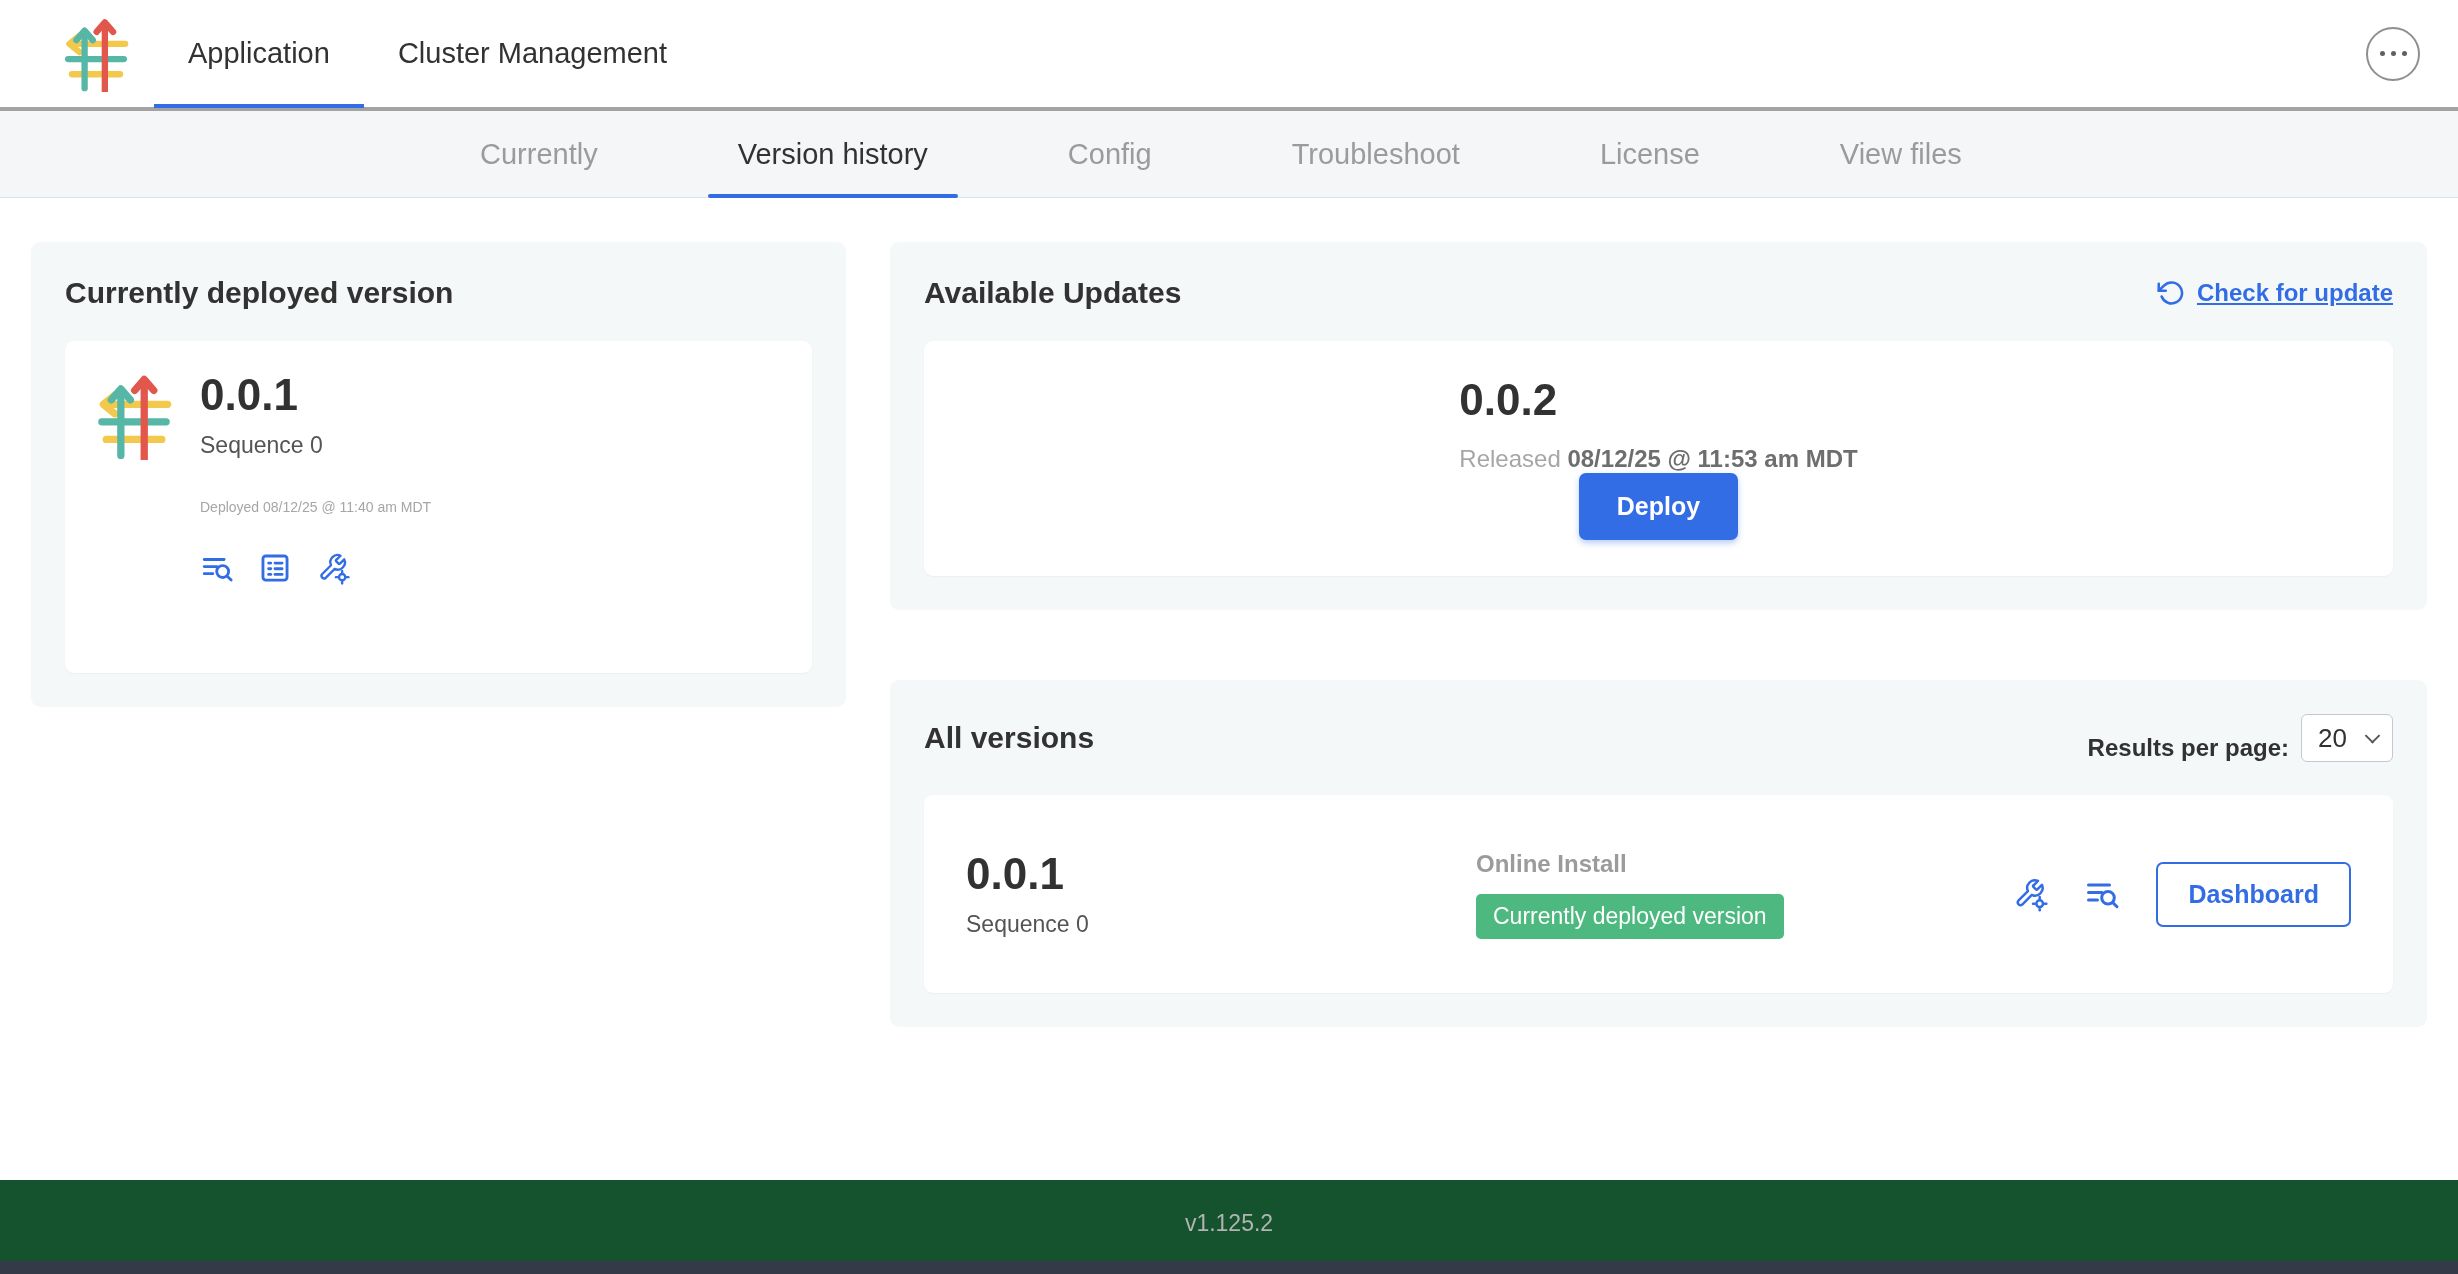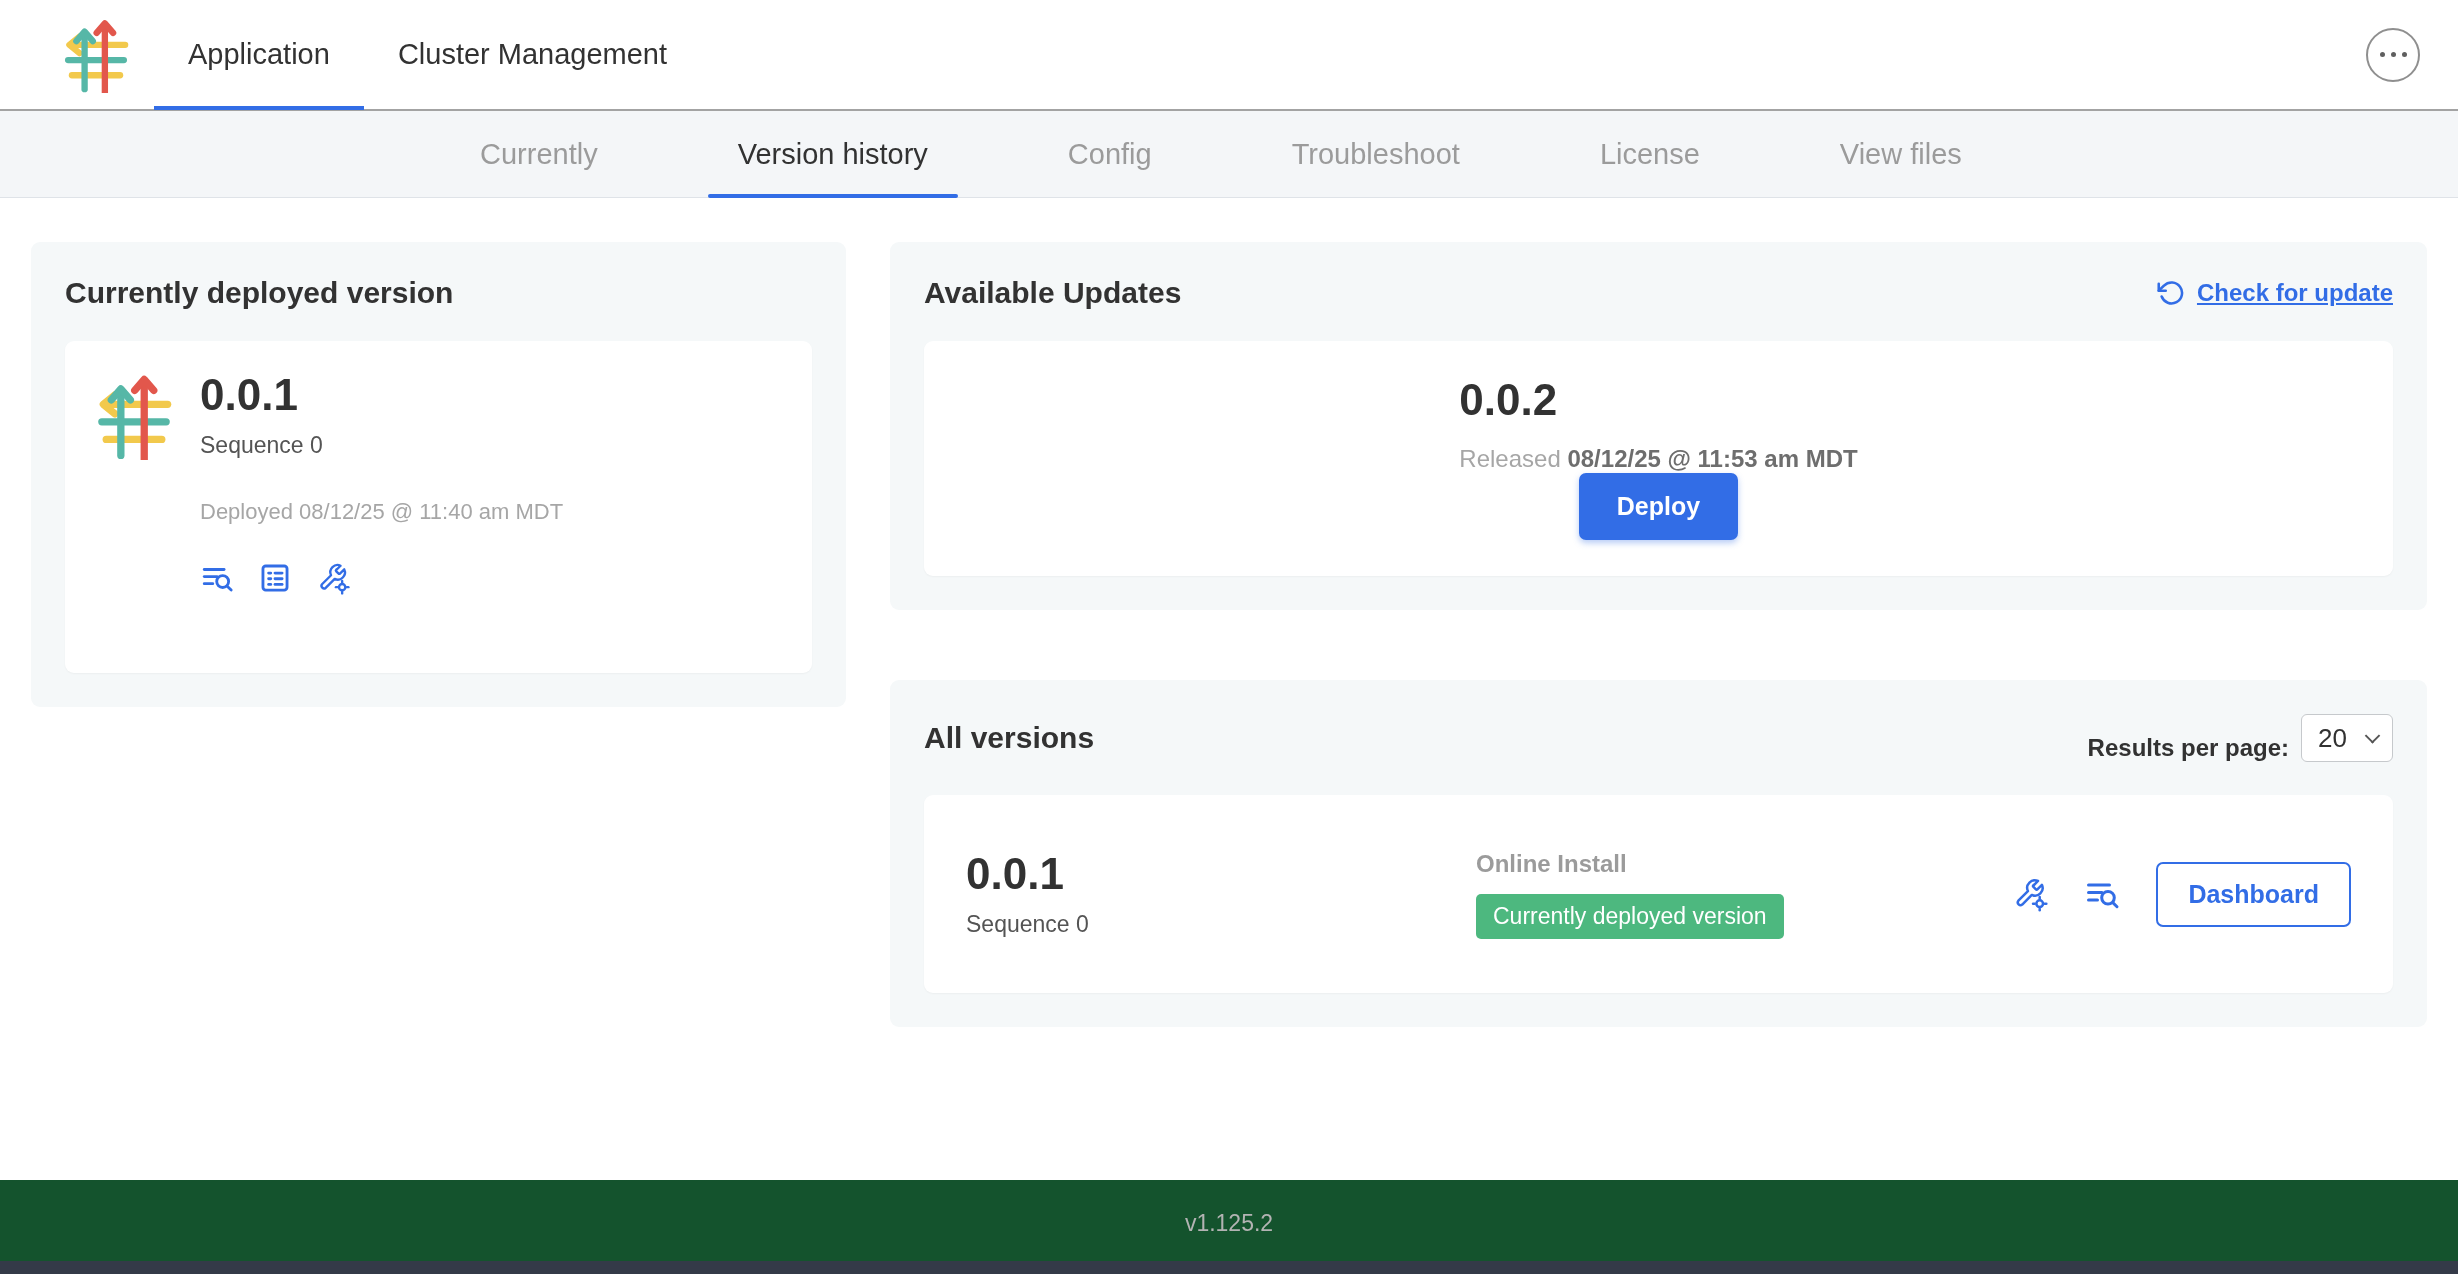--- a/index.html
+++ b/index.html
@@ -7,21 +7,21 @@
     --green:#4db87f;
     --dark:#323232;
     --gray:#9b9b9b;
     --cardbg:#f5f8f9;
   }
   *{box-sizing:border-box;}
   body{margin:0;font-family:"Liberation Sans",sans-serif;color:var(--dark);background:#fff;}
   .page{width:2458px;height:1274px;display:flex;flex-direction:column;overflow:hidden;background:#fff;}
 
   
-  .topbar{height:111px;flex:0 0 111px;background:#fff;display:flex;align-items:stretch;padding:0 38px 0 63px;border-bottom:2px solid #a3a3a3;}
+  .topbar{height:111px;flex:0 0 111px;background:#fff;display:flex;align-items:stretch;padding:0 38px 0 63px;border-bottom:4px solid #a3a3a3;}
   .logo{align-self:center;margin-right:25px;line-height:0;}
   .main-nav{display:flex;align-items:stretch;}
   .nav-item{display:flex;align-items:center;padding:0 34px;font-size:29px;color:var(--dark);cursor:pointer;position:relative;}
   .nav-item.active::after{content:"";position:absolute;left:0;right:0;bottom:-1px;height:4px;background:var(--blue);}
   .more-btn{margin-left:auto;align-self:center;width:54px;height:54px;border:2px solid #8f8f8f;border-radius:50%;display:flex;align-items:center;justify-content:center;gap:6px;cursor:pointer;background:#fff;}
   .more-btn .dot{width:5px;height:5px;border-radius:50%;background:#5f5f5f;}
 
   
   .subnav{height:87px;flex:0 0 87px;background:#f4f6f8;border-bottom:1px solid #dfe3e8;display:flex;padding-left:410px;}
   .tab{display:flex;align-items:center;padding:0 70px;font-size:29px;color:var(--gray);cursor:pointer;position:relative;white-space:nowrap;}
@@ -34,21 +34,21 @@
   .card h2{margin:0;font-size:30px;font-weight:bold;color:var(--dark);}
   .inner-card{background:#fff;border-radius:9px;box-shadow:0 1px 2px rgba(0,0,0,.04);}
 
   .left-col{flex:0 0 815px;width:815px;}
   .right-col{flex:1;display:flex;flex-direction:column;gap:70px;}
 
   
   .current-inner{margin-top:31px;padding:31px;display:flex;gap:28px;align-items:flex-start;min-height:332px;}
   .ver-big{margin:0;font-size:44px;font-weight:bold;line-height:1.05;color:var(--dark);}
   .seq{font-size:23px;color:#545454;margin-top:14px;}
-  .deployed{font-size:22px;color:#a6a6a6;margin-top:40px;}
+  .deployed{font-size:14px;color:#a6a6a6;margin-top:40px;}
   .icon-row{display:flex;gap:24px;margin-top:36px;align-items:center;}
   .icon-btn{width:34px;height:34px;color:var(--blue);cursor:pointer;line-height:0;}
   .icon-btn svg{width:100%;height:100%;}
 
   
   .card-head{display:flex;justify-content:space-between;align-items:center;}
   .check-link{display:flex;align-items:center;gap:12px;color:var(--blue);font-size:24px;font-weight:bold;cursor:pointer;}
   .check-link .link-text{text-decoration:underline;}
   .check-link svg{width:28px;height:28px;}
   .update-inner{margin-top:31px;padding:36px 44px;display:flex;align-items:center;justify-content:space-between;flex-direction:column;}

